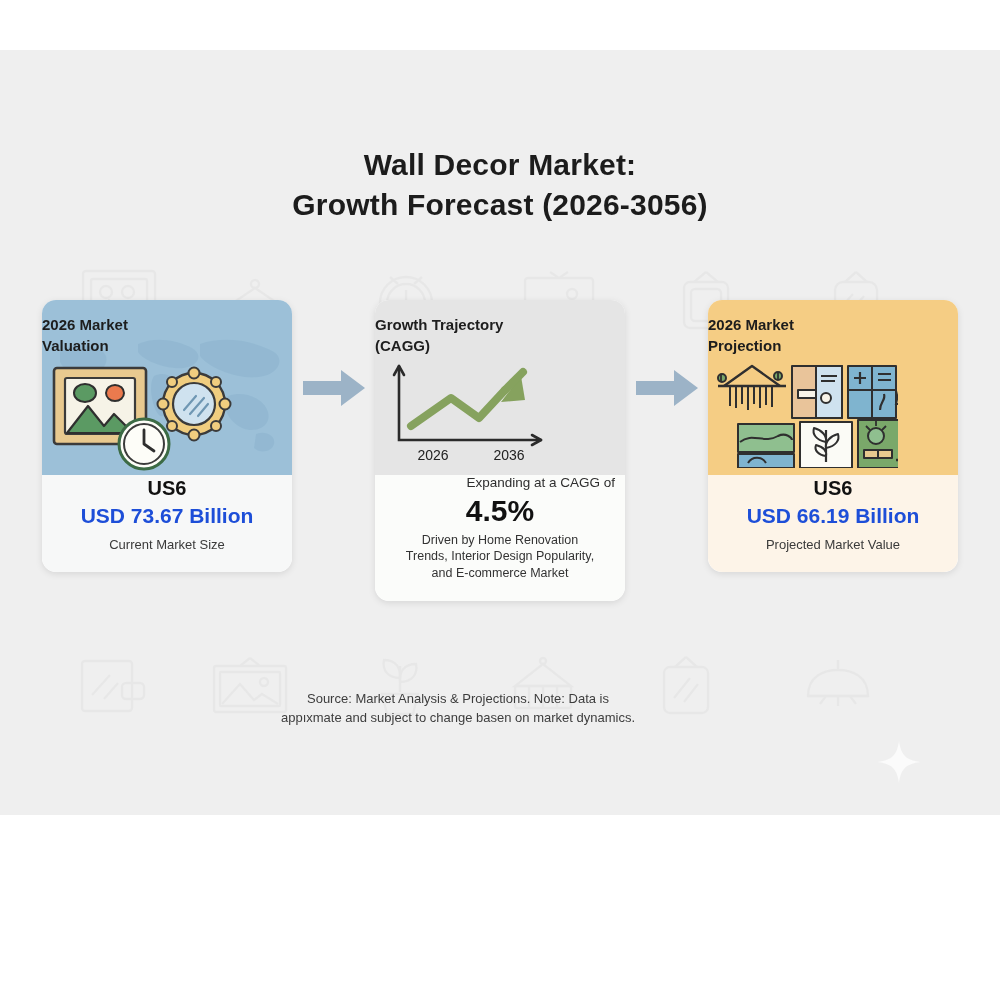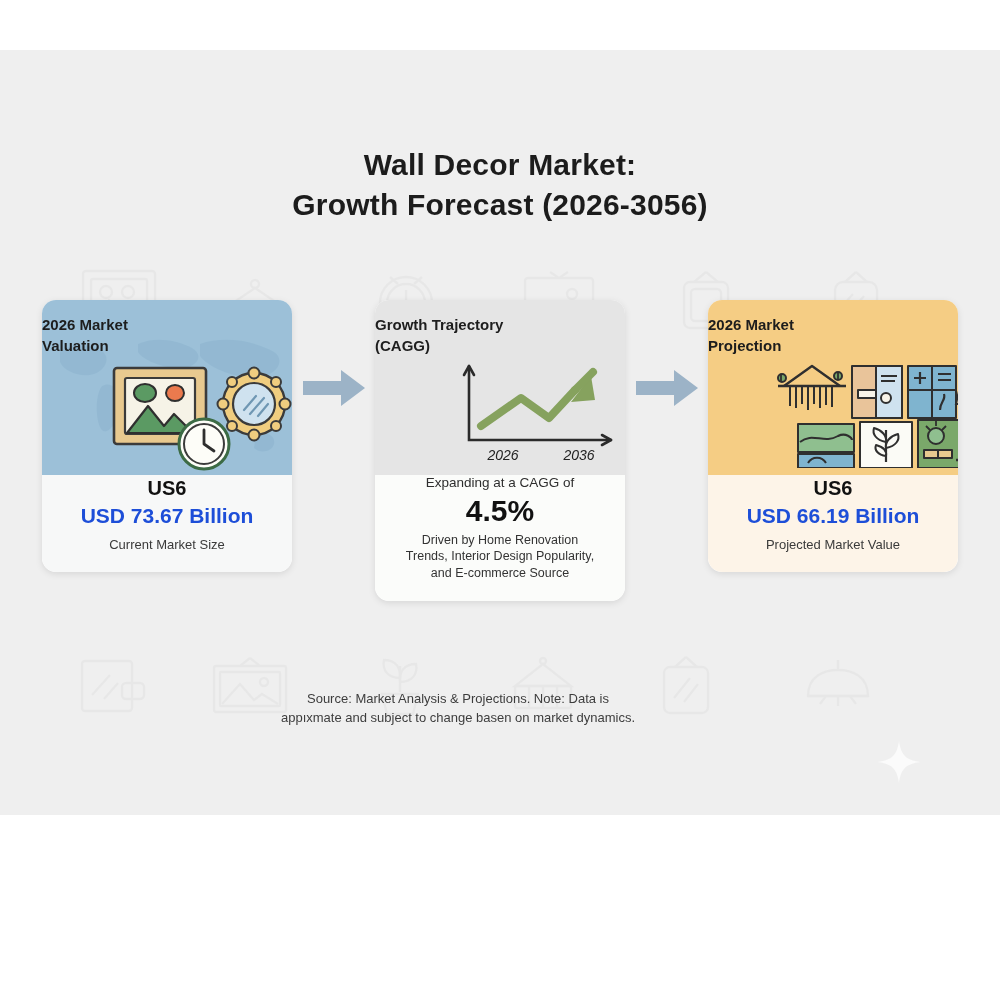--- a/index.html
+++ b/index.html
@@ -90,25 +90,24 @@
     font-size: 15px;
     font-weight: bold;
     color: #1d1d1d;
     line-height: 1.4;
     padding-top: 14px;
   }
   .card-art {
     position: absolute;
     z-index: 2;
     left: 0;
-    right: 0;
+    right: 12px;
     top: 60px;
     display: flex;
-    justify-content: flex-end;
-    font-style: italic;
+    justify-content: flex-start;
   }
   .worldmap {
     position: absolute;
     inset: 0;
     z-index: 1;
     opacity: .30;
   }
   .card-body {
     padding: 0 10px 20px;
     text-align: center;
@@ -127,20 +126,21 @@
     line-height: 1.35;
   }
   .sub {
     font-size: 13px;
     color: #3a3a3a;
     margin-top: 7px;
   }
   .lead {
     font-size: 13.5px;
     color: #2e2e2e;
+    text-align: right;
   }
   .pct {
     font-size: 30px;
     font-weight: bold;
     color: #111;
     line-height: 1.25;
     margin: 2px 0 2px;
   }
   .drivers {
     font-size: 12.5px;
@@ -374,21 +374,21 @@
             <text x="134" y="100" font-family="Liberation Sans, sans-serif" font-size="14" fill="#222" text-anchor="middle">2036</text>
           </svg>
         </div>
       </div>
       <div class="card-body">
         <div class="lead">Expanding at a CAGG of</div>
         <div class="pct">4.5%</div>
         <div class="drivers">
           <div>Driven by Home Renovation</div>
           <div>Trends, Interior Design Popularity,</div>
-          <div>and E-commerce Source</div>
+          <div>and E-commerce Market</div>
         </div>
       </div>
     </div>
 
     <div class="arrow-wrap">
       <svg width="66" height="40" viewBox="0 0 66 40">
         <path d="M2 13 H40 V2 L64 20 L40 38 V27 H2 Z" fill="#9cb3c7"></path>
       </svg>
     </div>
 

